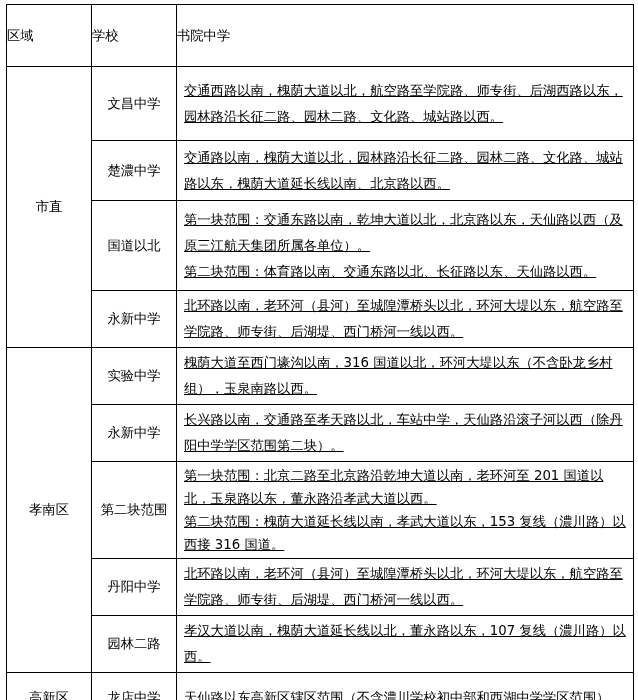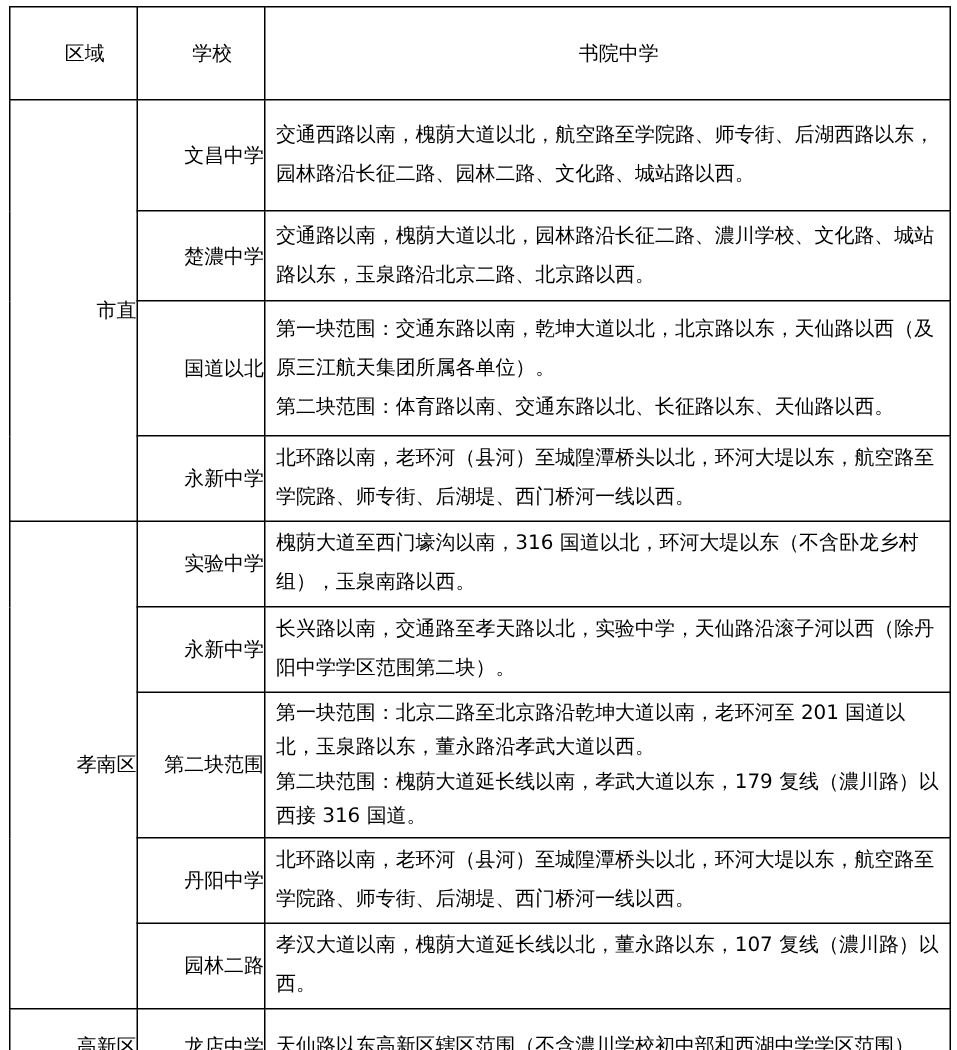--- a/index.html
+++ b/index.html
@@ -1,22 +1,22 @@
 <!DOCTYPE html>
 <html><head>
   <meta charset="utf-8">
   <style>
     html, body { margin: 0; padding: 0; background: #ffffff; }
     body { width: 638px; height: 700px; overflow: hidden; font-family: "DejaVu Sans", sans-serif; color: #000; }
     .wrap { position: absolute; left: 6px; top: 4px; }
     table { border-collapse: collapse; table-layout: fixed; width: 627px; }
     td, th { border: 1px solid #000; font-size: 13.3px; font-weight: normal; padding: 0; }
-    th { height: 61px; text-align: center; vertical-align: middle; padding-left: 15px; }
-    td.area, td.school { text-align: right; vertical-align: middle; font-family: Liberation Serif, serif; }
-    td.range { text-align: left; vertical-align: middle; padding: 2px 6px 2px 7px; line-height: 26px; }
+    th { height: 61px; text-align: left; vertical-align: middle; }
+    td.area, td.school { text-align: center; vertical-align: middle; font-family: Liberation Serif, serif; }
+    td.range { text-align: left; vertical-align: middle; padding: 2px 6px 2px 7px; line-height: 26px; text-decoration: underline; }
     .range p { margin: 0; }
     col.c1 { width: 85px; }
     col.c2 { width: 85px; }
     col.c3 { width: 457px; }
   </style>
 </head>
 <body>
 
 <div class="wrap">
   <table>
@@ -37,21 +37,21 @@
       <tr style="height:74px">
         <td class="area" rowspan="4">市直</td>
         <td class="school">文昌中学</td>
         <td class="range">
             <p>交通西路以南，槐荫大道以北，航空路至学院路、师专街、后湖西路以东，园林路沿长征二路、园林二路、文化路、城站路以西。</p>
           </td>
       </tr>
       <tr style="height:60px">
         <td class="school">楚濃中学</td>
         <td class="range">
-            <p>交通路以南，槐荫大道以北，园林路沿长征二路、濃川学校、文化路、城站路以东，玉泉路沿北京二路、北京路以西。</p>
+            <p>交通路以南，槐荫大道以北，园林路沿长征二路、园林二路、文化路、城站路以东，槐荫大道延长线以南、北京路以西。</p>
           </td>
       </tr>
       <tr style="height:90px">
         <td class="school">国道以北</td>
         <td class="range">
           <p>第一块范围：交通东路以南，乾坤大道以北，北京路以东，天仙路以西（及原三江航天集团所属各单位）。</p>
           <p>第二块范围：体育路以南、交通东路以北、长征路以东、天仙路以西。</p>
         </td>
       </tr>
       <tr style="height:54px">
@@ -64,28 +64,28 @@
       <tr style="height:53px">
         <td class="area" rowspan="5">孝南区</td>
         <td class="school">实验中学</td>
         <td class="range">
             <p>槐荫大道至西门壕沟以南，316 国道以北，环河大堤以东（不含卧龙乡村组），玉泉南路以西。</p>
           </td>
       </tr>
       <tr style="height:53px">
         <td class="school">永新中学</td>
         <td class="range">
-            <p>长兴路以南，交通路至孝天路以北，实验中学，天仙路沿滚子河以西（除丹阳中学学区范围第二块）。</p>
+            <p>长兴路以南，交通路至孝天路以北，车站中学，天仙路沿滚子河以西（除丹阳中学学区范围第二块）。</p>
           </td>
       </tr>
       <tr style="height:91px">
         <td class="school">第二块范围</td>
         <td class="range" style="line-height:23px">
           <p>第一块范围：北京二路至北京路沿乾坤大道以南，老环河至 201 国道以北，玉泉路以东，董永路沿孝武大道以西。</p>
-          <p>第二块范围：槐荫大道延长线以南，孝武大道以东，179 复线（濃川路）以西接 316 国道。</p>
+          <p>第二块范围：槐荫大道延长线以南，孝武大道以东，153 复线（濃川路）以西接 316 国道。</p>
         </td>
       </tr>
       <tr style="height:53px">
         <td class="school">丹阳中学</td>
         <td class="range">
             <p>北环路以南，老环河（县河）至城隍潭桥头以北，环河大堤以东，航空路至学院路、师专街、后湖堤、西门桥河一线以西。</p>
           </td>
       </tr>
       <tr style="height:53px">
         <td class="school">园林二路</td>

